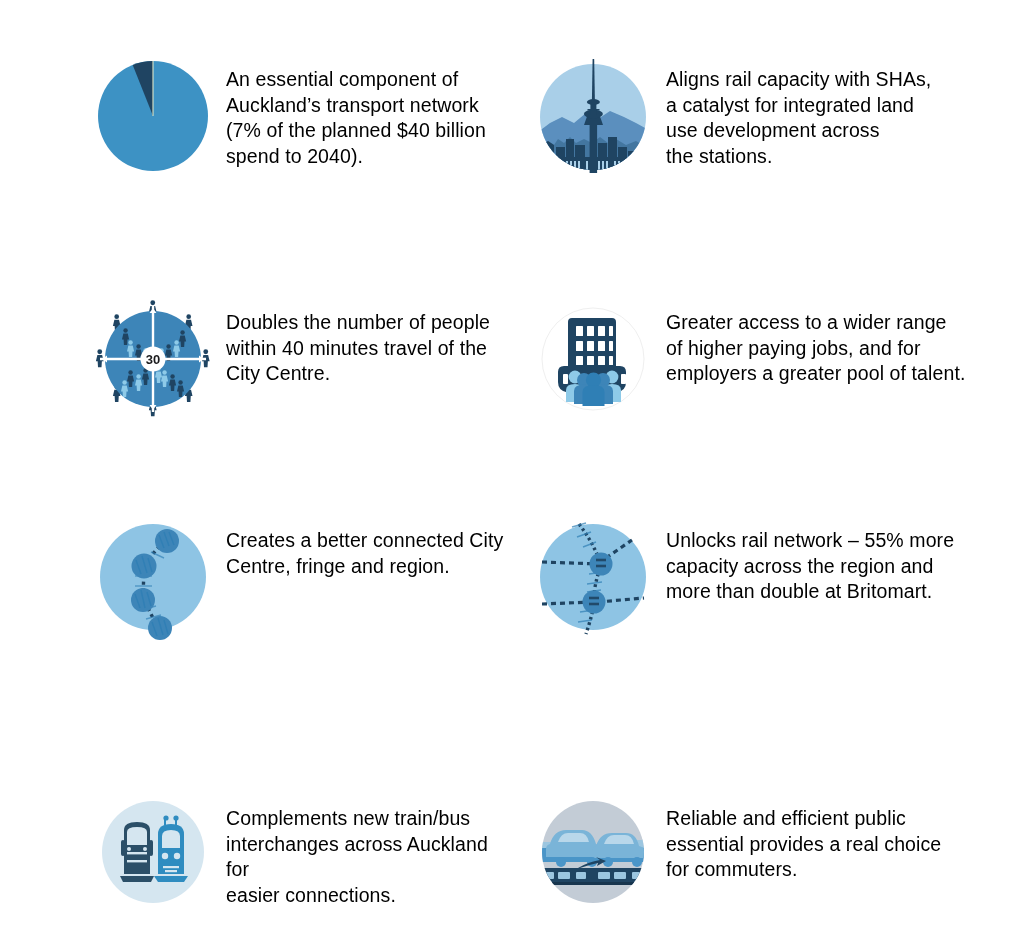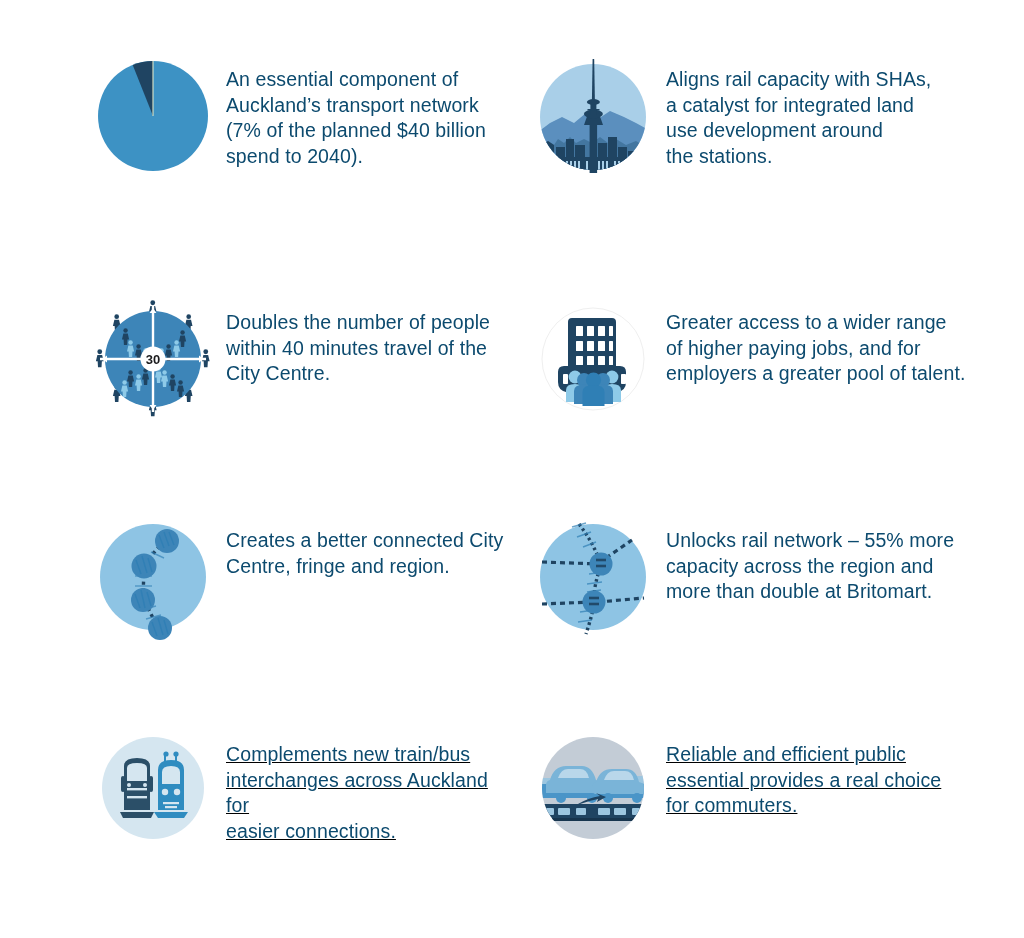--- a/index.html
+++ b/index.html
@@ -33,32 +33,32 @@
   }
   .icon-slot svg {
     display: block;
     overflow: visible;
   }
   .benefit-text {
     margin-left: 12px;
     padding-top: 10px;
     font-size: 19.5px;
     line-height: 25.5px;
-    color: #0c4a6e;
+    color: #000000;
     letter-spacing: 0.1px;
     font-weight: 400;
     white-space: pre-line;
   }
   
   .col-left  { left: 96px; }
   .col-right { left: 536px; }
   .row-1 { top: 57px; }
   .row-2 { top: 300px; }
   .row-3 { top: 518px; }
-  .row-4 { top: 732px; text-decoration: underline; }
+  .row-4 { top: 796px; }
 
   .w-left  { width: 420px; }
   .w-right { width: 430px; }
 </style>
 </head>
 <body>
 
 <div class="sheet">
 
   <div class="benefit col-left row-1 w-left">
@@ -126,21 +126,21 @@
           <ellipse cx="57.4" cy="57" rx="9.5" ry="4.2"></ellipse>
           <rect x="54.4" y="44" width="6" height="14"></rect>
           <ellipse cx="57.4" cy="45" rx="6.5" ry="3"></ellipse>
           <path d="M56.6 2 L58.2 2 L58.9 44 L55.9 44 Z"></path>
           <rect x="51.5" y="52" width="12" height="1.6"></rect>
         </g>
       </svg>
     </div>
     <div class="benefit-text">Aligns rail capacity with SHAs,
 a catalyst for integrated land
-use development around
+use development across
 the stations.</div>
   </div>
 
   <div class="benefit col-left row-2 w-left">
     <div class="icon-slot">
       <svg width="118" height="118" viewBox="0 0 118 118" aria-hidden="true">
         <g fill="#1f4462">
           <g transform="translate(54,0) scale(0.92)">
               <circle cx="3" cy="3" r="2.6"></circle>
               <path d="M0.4 6.4h5.2l1.6 7h-1.9l-0.4 6.5h-3.8l-0.4-6.5h-1.9z"></path>

